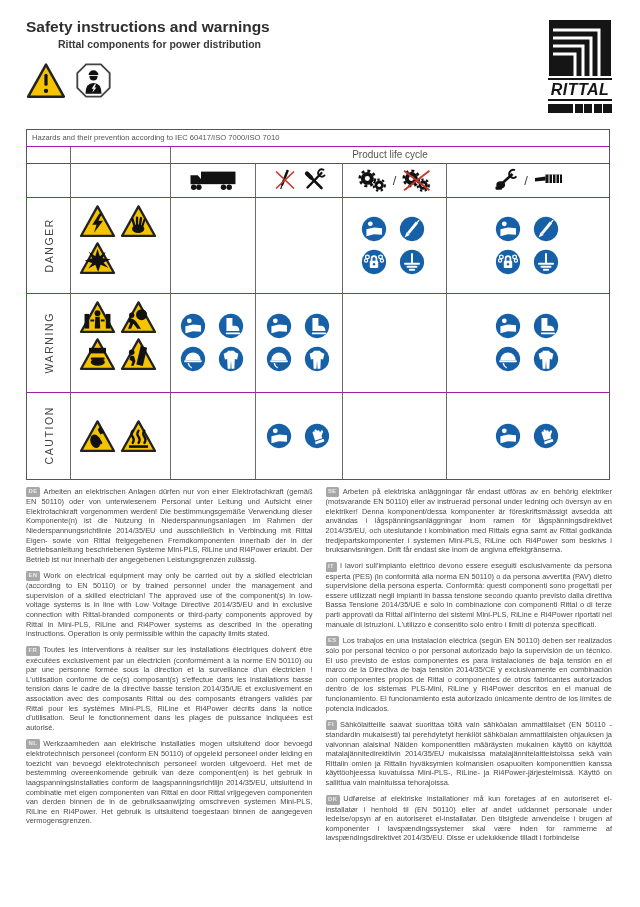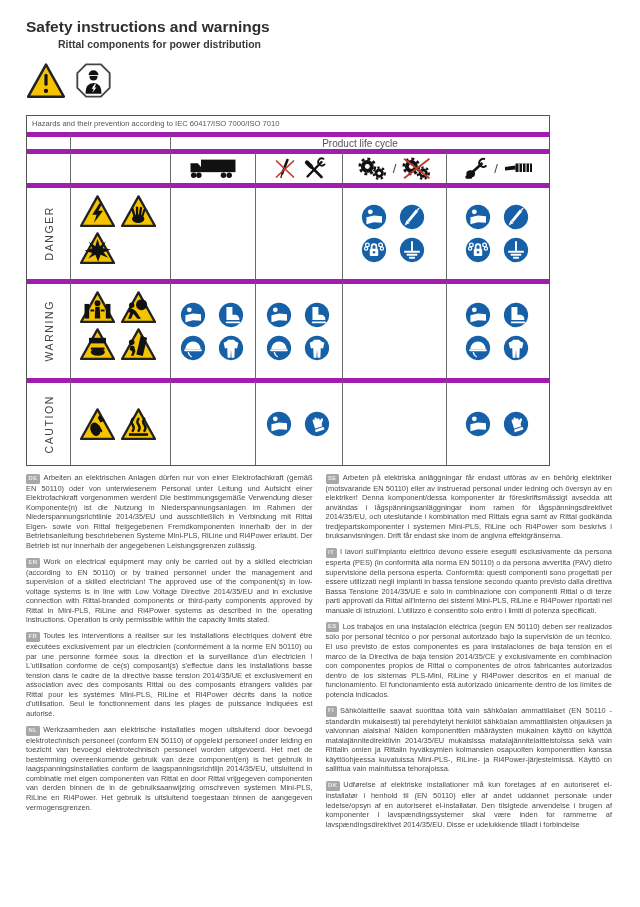--- a/index.html
+++ b/index.html
@@ -16,24 +16,24 @@
 
   .logo{width:64px;text-align:center;margin-top:2px;}
   .logo-mark{display:block;width:62px;height:56px;margin:0 auto;}
   .logo-name{font-size:16px;font-weight:bold;font-style:italic;color:#151515;letter-spacing:.5px;
     border-top:2.2px solid #151515;border-bottom:2.2px solid #151515;line-height:1.2;margin-top:2px;}
   .logo-bar{height:9px;margin-top:2.5px;background:linear-gradient(90deg,
     #151515 0 39%,#fff 39% 41.5%,#151515 41.5% 54%,#fff 54% 56.5%,
     #151515 56.5% 69%,#fff 69% 71.5%,#151515 71.5% 84%,#fff 84% 86.5%,#151515 86.5% 100%);}
 
   
-  .haz-table{margin-top:16px;width:524px;box-sizing:border-box;border:1.4px solid #555;
+  .haz-table{margin-top:16px;width:584px;box-sizing:border-box;border:1.4px solid #555;
     display:grid;grid-template-columns:43px 100px 85px 87px 104px 1fr;
     grid-template-rows:16px 17px 34px 96px 99px 87px;}
-  .cell{border-left:1px solid #6b6b6b;border-top:5px solid #a21caf;box-sizing:border-box;min-width:0;}
+  .cell{border-left:1px solid #6b6b6b;border-top:1px solid #a21caf;box-sizing:border-box;min-width:0;}
   .c1{border-left:none;}
   .cap{grid-column:1/-1;border-left:none;border-top:none;font-size:7.6px;color:#555;
     padding:3px 0 0 5px;white-space:nowrap;overflow:hidden;}
   .plc{grid-column:3/7;font-size:10px;color:#555;display:flex;align-items:center;justify-content:center;}
   .lifecycle-icons{display:flex;align-items:center;justify-content:center;gap:5px;padding:2px 0;}
   .slash{font-size:13px;color:#444;line-height:1;}
   .rowlabel{display:flex;align-items:center;justify-content:center;}
   .vlabel{writing-mode:vertical-rl;transform:rotate(180deg);font-size:10.5px;letter-spacing:1.6px;color:#424242;}
   .hazard-cell{display:flex;flex-wrap:wrap;align-content:flex-start;gap:3px 4px;padding:6px 0 0 8px;}
   .hazard-cell .ico{width:37px;height:34px;}
@@ -276,20 +276,33 @@
       <h1>Safety instructions and warnings</h1>
       <h2>Rittal components for power distribution</h2>
       <div class="header-icons">
           <svg class="ico i-general-warning">
             <use href="#sym-general-warning"></use>
           </svg>
           <svg class="ico i-skilled-electrician">
             <use href="#sym-skilled-electrician"></use>
           </svg>
         </div>
+    </div>
+    <div class="logo">
+      <svg class="logo-mark" viewBox="0 0 62 56">
+        <rect width="62" height="56" fill="#151515"></rect>
+        <g stroke="#fff" stroke-width="3" fill="none">
+          <polyline points="4,10 50,10 50,56"></polyline>
+          <polyline points="4,18 42,18 42,56"></polyline>
+          <polyline points="4,26 34,26 34,56"></polyline>
+          <polyline points="4,34 26,34 26,56"></polyline>
+        </g>
+      </svg>
+      <div class="logo-name">RITTAL</div>
+      <div class="logo-bar"></div>
     </div>
   </header>
 
   <div class="haz-table">
     <div class="cell cap">Hazards and their prevention according to IEC 60417/ISO 7000/ISO 7010</div>
 
     <div class="cell c1"></div>
     <div class="cell"></div>
     <div class="cell plc">Product life cycle</div>
 

